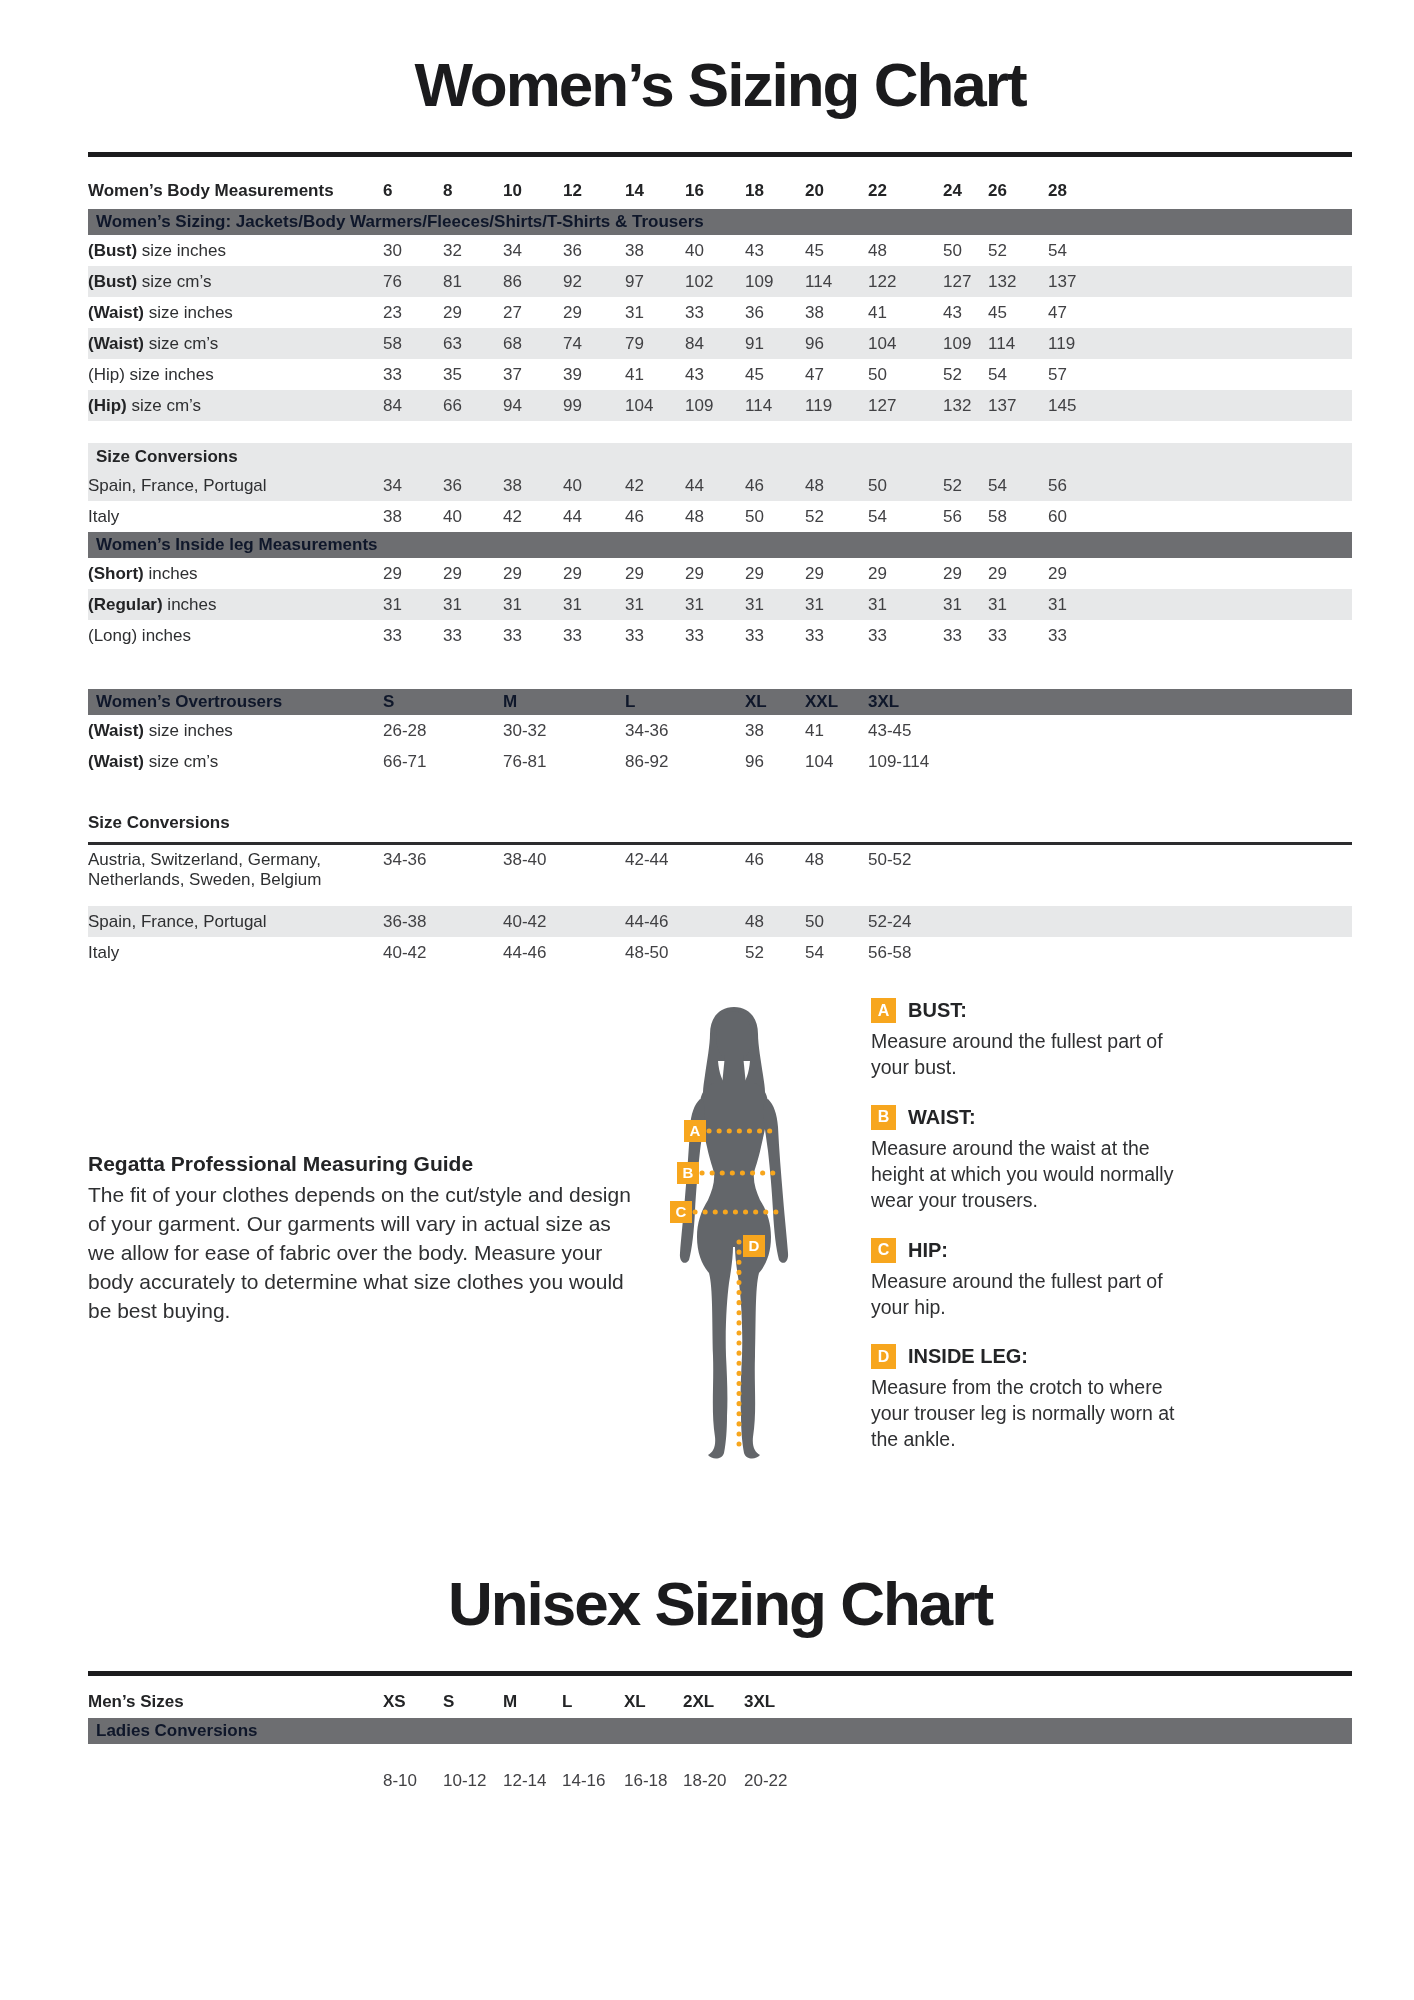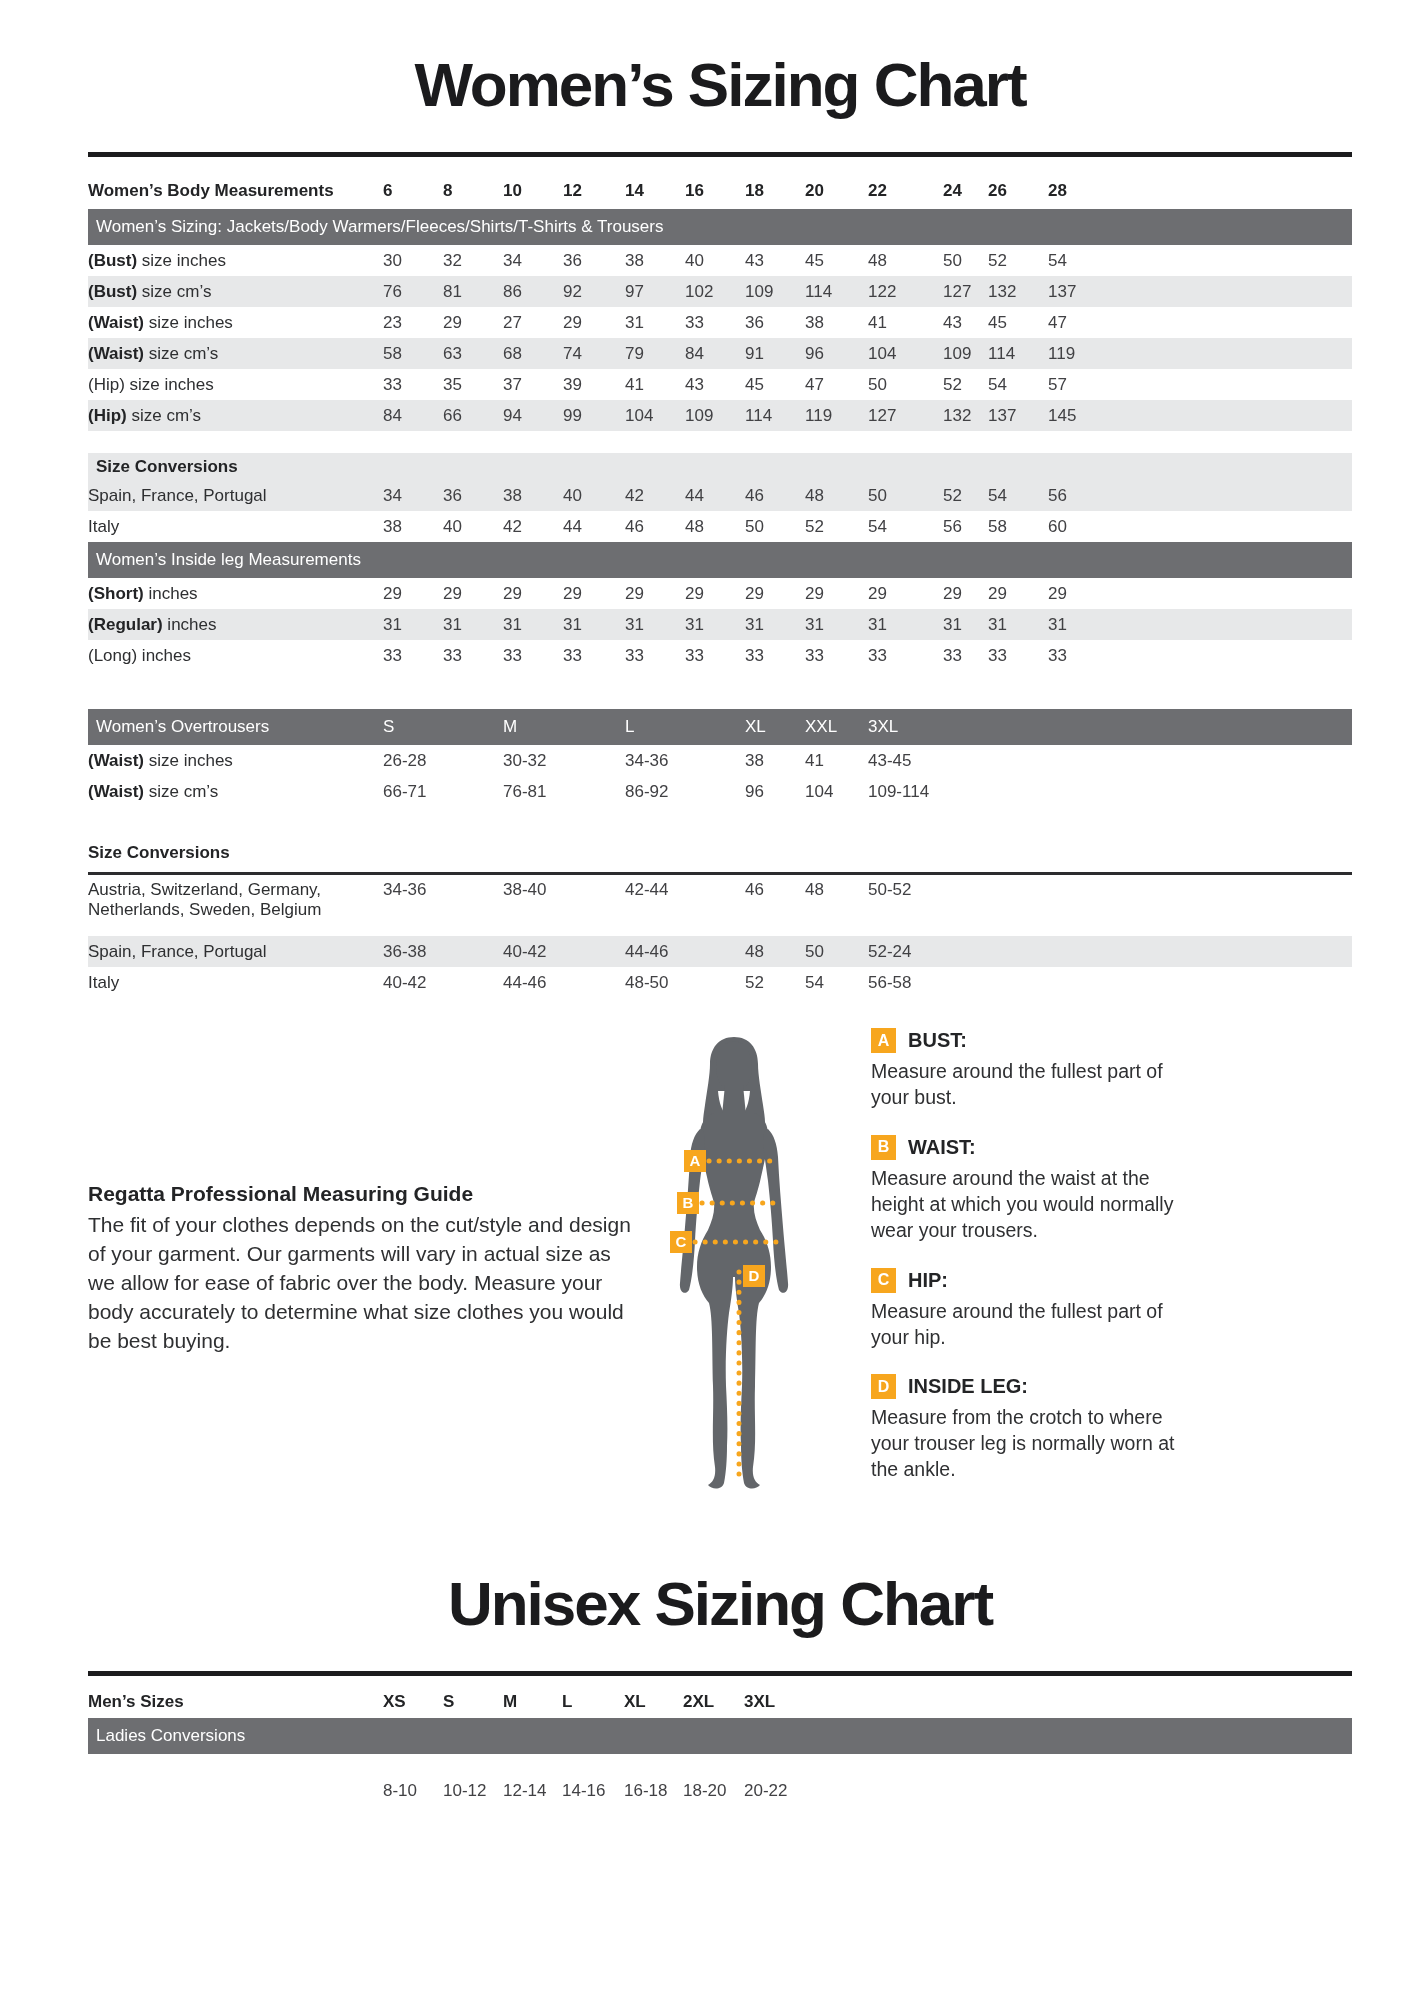--- a/index.html
+++ b/index.html
@@ -16,21 +16,21 @@
   }
   .title-rule{height:5px;background:#1c1c1e;margin-top:36px;}
   table{border-collapse:collapse;table-layout:fixed;width:1264px;}
   td{font-size:17px;padding:0;vertical-align:middle;color:#414144;line-height:1.15;}
   td.rowlabel{color:#2e2f31;padding-right:6px;}
   td.rowlabel b{color:#232426;}
   tr.sizes-head td{font-weight:700;color:#232426;height:36px;margin-left:42px;}
   tr.data-row td{height:31px;}
   tr.zebra td{background:#e7e8e9;}
   tr.band td{
-    background:#6d6e71;color:#ffffff;font-weight:400;height:36px;
+    background:#6d6e71;color:#0f172a;font-weight:700;height:26px;
     padding-left:8px;
   }
   tr.band td.bandsize{padding-left:0;}
   tr.spacer td{height:22px;}
   tr.subhead td{background:#e7e8e9;font-weight:700;color:#232426;height:27px;padding-left:8px;}
   tr.subhead-rule td{
     font-weight:700;color:#232426;height:34px;vertical-align:bottom;
     padding-bottom:9px;border-bottom:3px solid #2c2c2e;
   }
   tr.tall td{height:56px;vertical-align:top;padding-top:5px;}
@@ -43,21 +43,21 @@
   .defs{width:330px;margin-left:32px;}
   .def-item{margin-bottom:24px;}
   .def-head{display:flex;align-items:center;margin-bottom:6px;}
   .badge{
     width:25px;height:25px;background:#f7a61e;color:#fff;font-weight:700;
     font-size:16px;display:flex;align-items:center;justify-content:center;
     margin-right:12px;flex:0 0 auto;
   }
   .def-term{font-weight:700;font-size:20px;color:#232426;}
   .def-body{font-size:19.5px;line-height:1.33;color:#2f3032;width:310px;}
-  .unisex-title{padding-top:0;margin-top:66px;}
+  .unisex-title{padding-top:0;margin-top:96px;}
   .t3{margin-top:10px;}
   tr.sizes-head3 td{font-weight:700;color:#232426;height:32px;}
   tr.uni-vals td{height:46px;vertical-align:bottom;padding-bottom:10px;}
 </style>
 </head>
 <body>
 
 <div class="page">
 
   <h1 class="big-title">Women’s Sizing Chart</h1>

